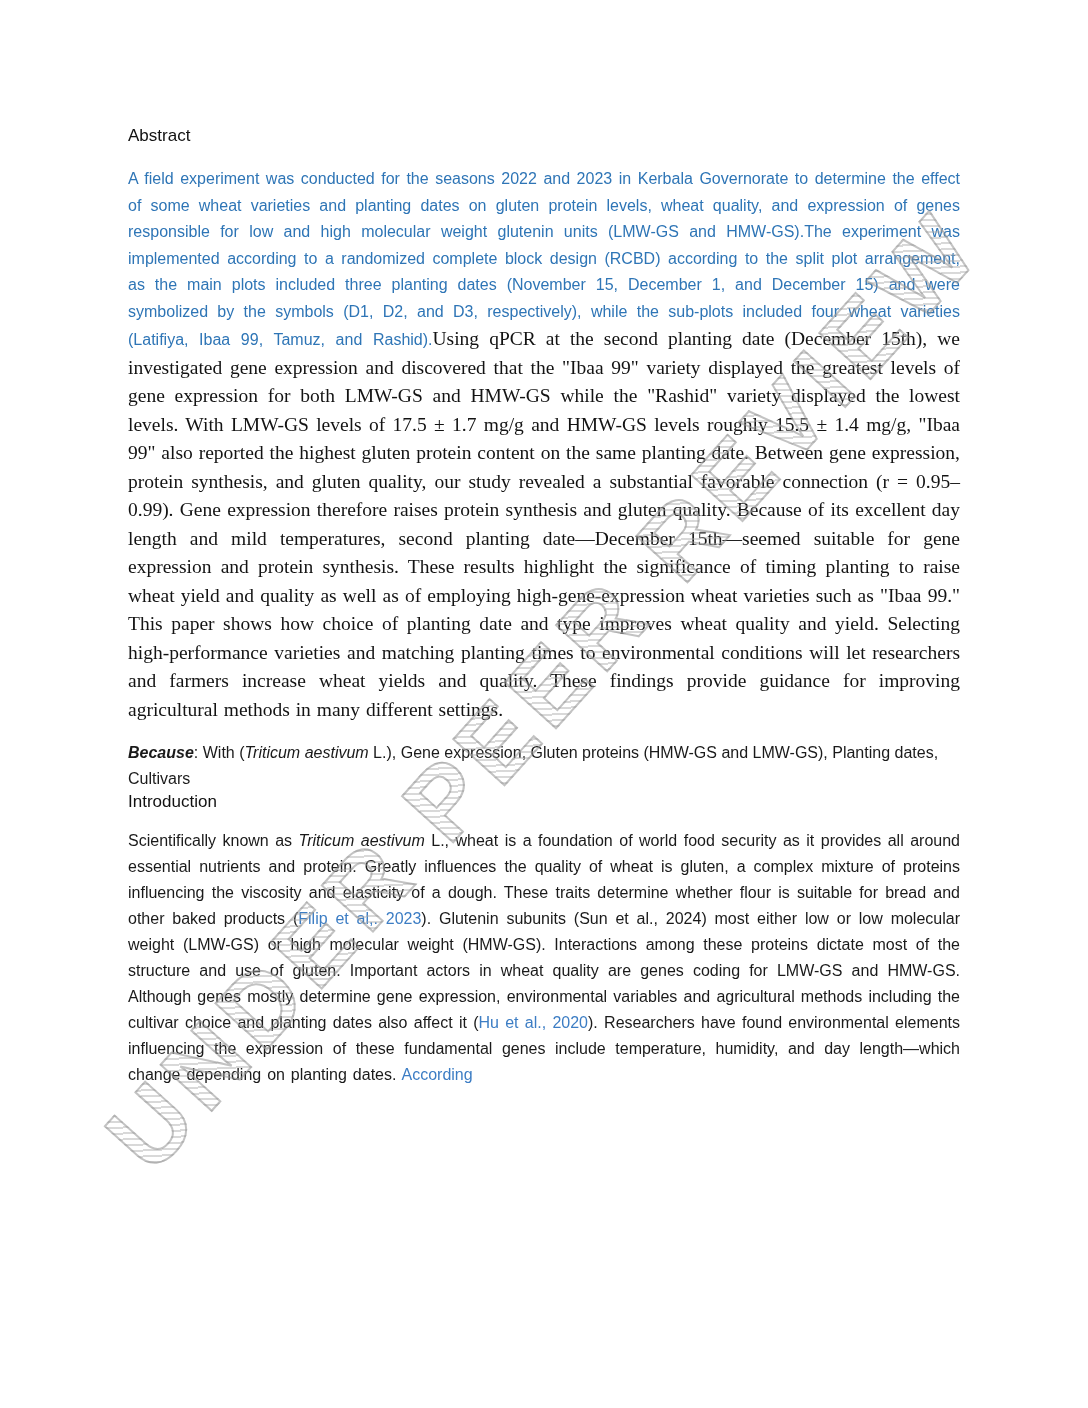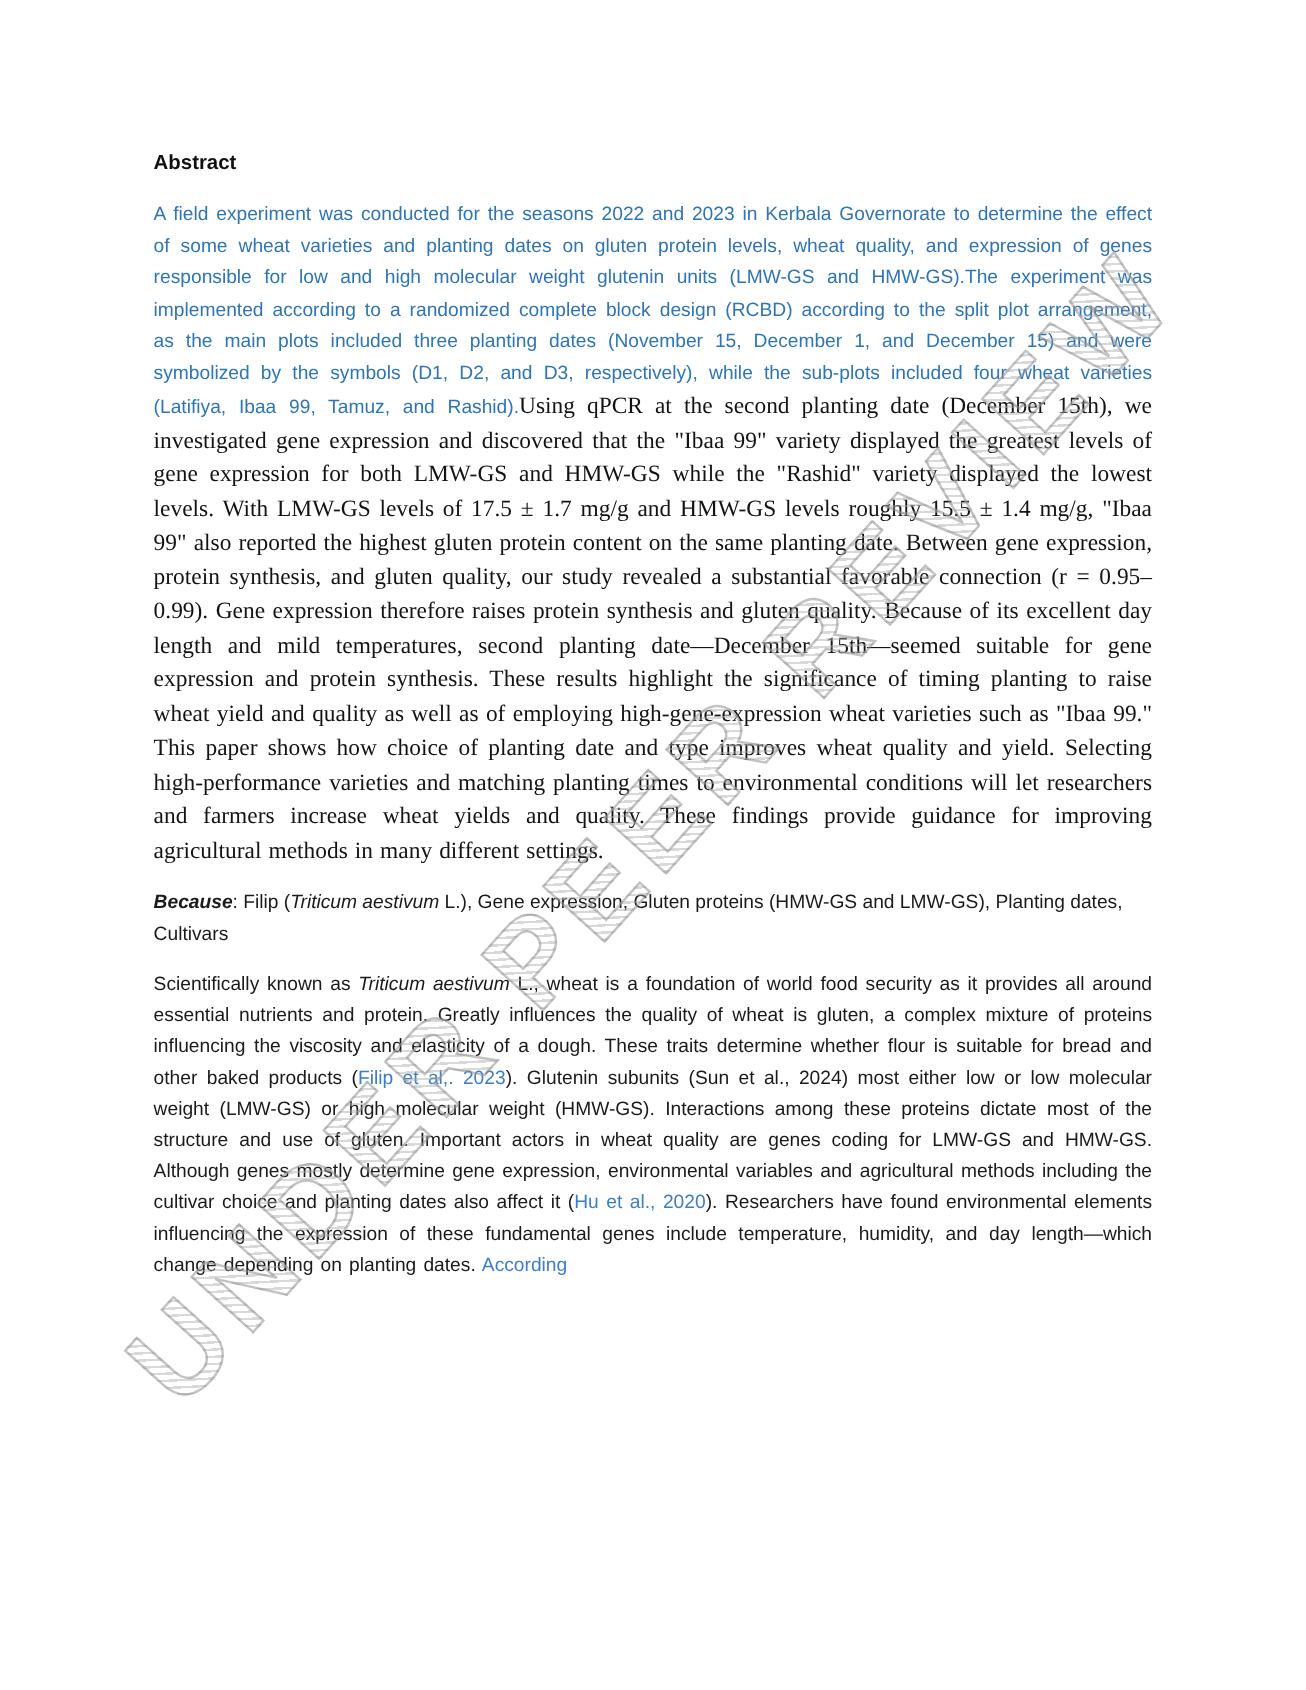--- a/index.html
+++ b/index.html
@@ -23,21 +23,21 @@
   h1.doc-title {
     margin:0;
     font-size:17px;
     font-weight:bold;
     line-height:27px;
     text-align:justify;
     color:#111111;
   }
   h2.section-heading {
     font-size:17px;
-    font-weight:bold;
+    font-weight:normal;
     margin:0;
     color:#111111;
   }
   .abstract-heading { margin-top:88px; }
   p.abstract {
     margin:20px 0 0 0;
     text-align:justify;
     font-size:16px;
     line-height:26.5px;
   }
@@ -98,19 +98,20 @@
 
   <div class="watermark">UNDER PEER REVIEW</div>
 
   <div class="content">
 
 
     <h2 class="section-heading abstract-heading">Abstract</h2>
 
     <p class="abstract"><span class="hl">A field experiment was conducted for the seasons 2022 and 2023 in Kerbala Governorate to determine the effect of some wheat varieties and planting dates on gluten protein levels, wheat quality, and expression of genes responsible for low and high molecular weight glutenin units (LMW-GS and HMW-GS).The experiment was implemented according to a randomized complete block design (RCBD) according to the split plot arrangement, as the main plots included three planting dates (November 15, December 1, and December 15) and were symbolized by the symbols (D1, D2, and D3, respectively), while the sub-plots included four wheat varieties (Latifiya, Ibaa 99, Tamuz, and Rashid).</span><span class="serif">Using qPCR at the second planting date (December 15th), we investigated gene expression and discovered that the "Ibaa 99" variety displayed the greatest levels of gene expression for both LMW-GS and HMW-GS while the "Rashid" variety displayed the lowest levels. With LMW-GS levels of 17.5 ± 1.7 mg/g and HMW-GS levels roughly 15.5 ± 1.4 mg/g, "Ibaa 99" also reported the highest gluten protein content on the same planting date. Between gene expression, protein synthesis, and gluten quality, our study revealed a substantial favorable connection (r = 0.95–0.99). Gene expression therefore raises protein synthesis and gluten quality. Because of its excellent day length and mild temperatures, second planting date—December 15th—seemed suitable for gene expression and protein synthesis. These results highlight the significance of timing planting to raise wheat yield and quality as well as of employing high-gene-expression wheat varieties such as "Ibaa 99." This paper shows how choice of planting date and type improves wheat quality and yield. Selecting high-performance varieties and matching planting times to environmental conditions will let researchers and farmers increase wheat yields and quality. These findings provide guidance for improving agricultural methods in many different settings.</span></p>
 
-    <p class="keywords"><b><i>Because</i></b><span>: Filip (</span><i>Triticum aestivum</i><span> L.), Gene expression, Gluten proteins (HMW-GS and LMW-GS), Planting dates, Cultivars</span></p>
+    <p class="keywords"><b><i>Because</i></b><span>: With (</span><i>Triticum aestivum</i><span> L.), Gene expression, Gluten proteins (HMW-GS and LMW-GS), Planting dates, Cultivars</span></p>
 
+    <h2 class="section-heading introduction-heading">Introduction</h2>
 
     <p class="intro"><span>Scientifically known as </span><i>Triticum aestivum</i><span> L., wheat is a foundation of world food security as it provides all around essential nutrients and protein. Greatly influences the quality of wheat is gluten, a complex mixture of proteins influencing the viscosity and elasticity of a dough. These traits determine whether flour is suitable for bread and other baked products (</span><a class="cite">Filip et al,. 2023</a><span>). Glutenin subunits (Sun et al., 2024) most either low or low molecular weight (LMW-GS) or high molecular weight (HMW-GS). Interactions among these proteins dictate most of the structure and use of gluten. Important actors in wheat quality are genes coding for LMW-GS and HMW-GS. Although genes mostly determine gene expression, environmental variables and agricultural methods including the cultivar choice and planting dates also affect it (</span><a class="cite">Hu et al., 2020</a><span>). Researchers have found environmental elements influencing the expression of these fundamental genes include temperature, humidity, and day length—which change depending on planting dates. </span><a class="cite">According</a></p>
 
   </div>
 </div>
 
 </body></html>

